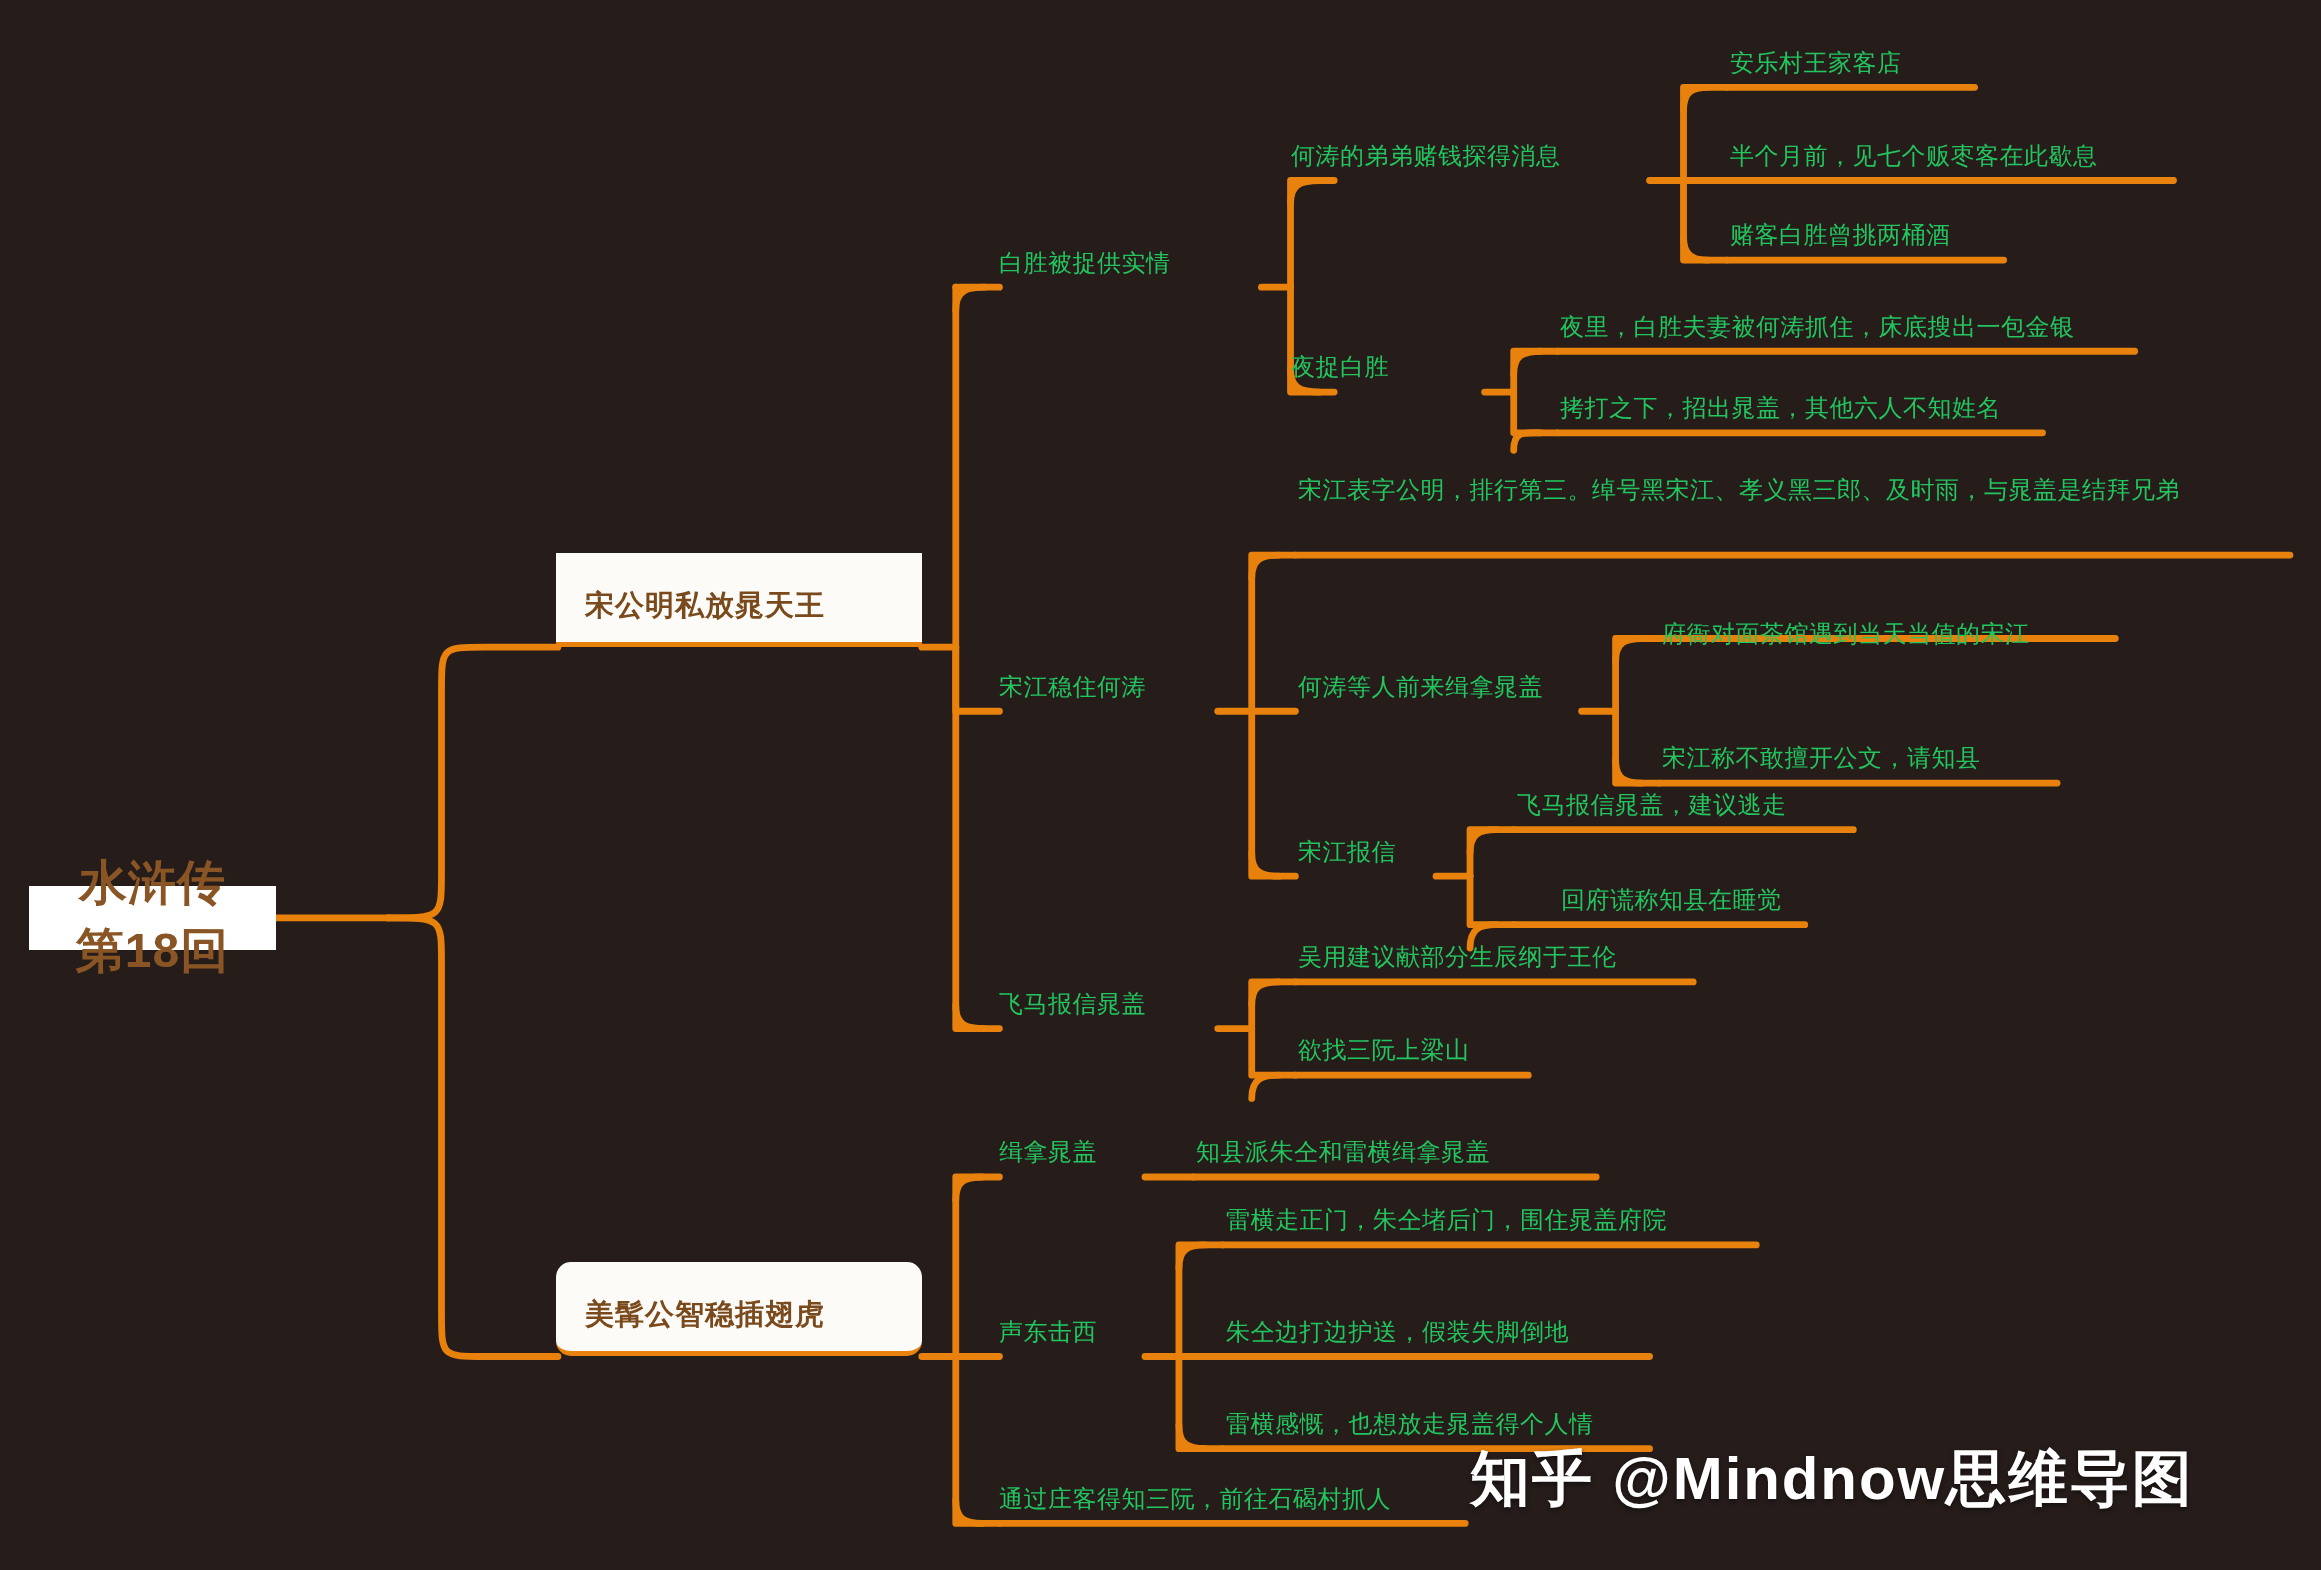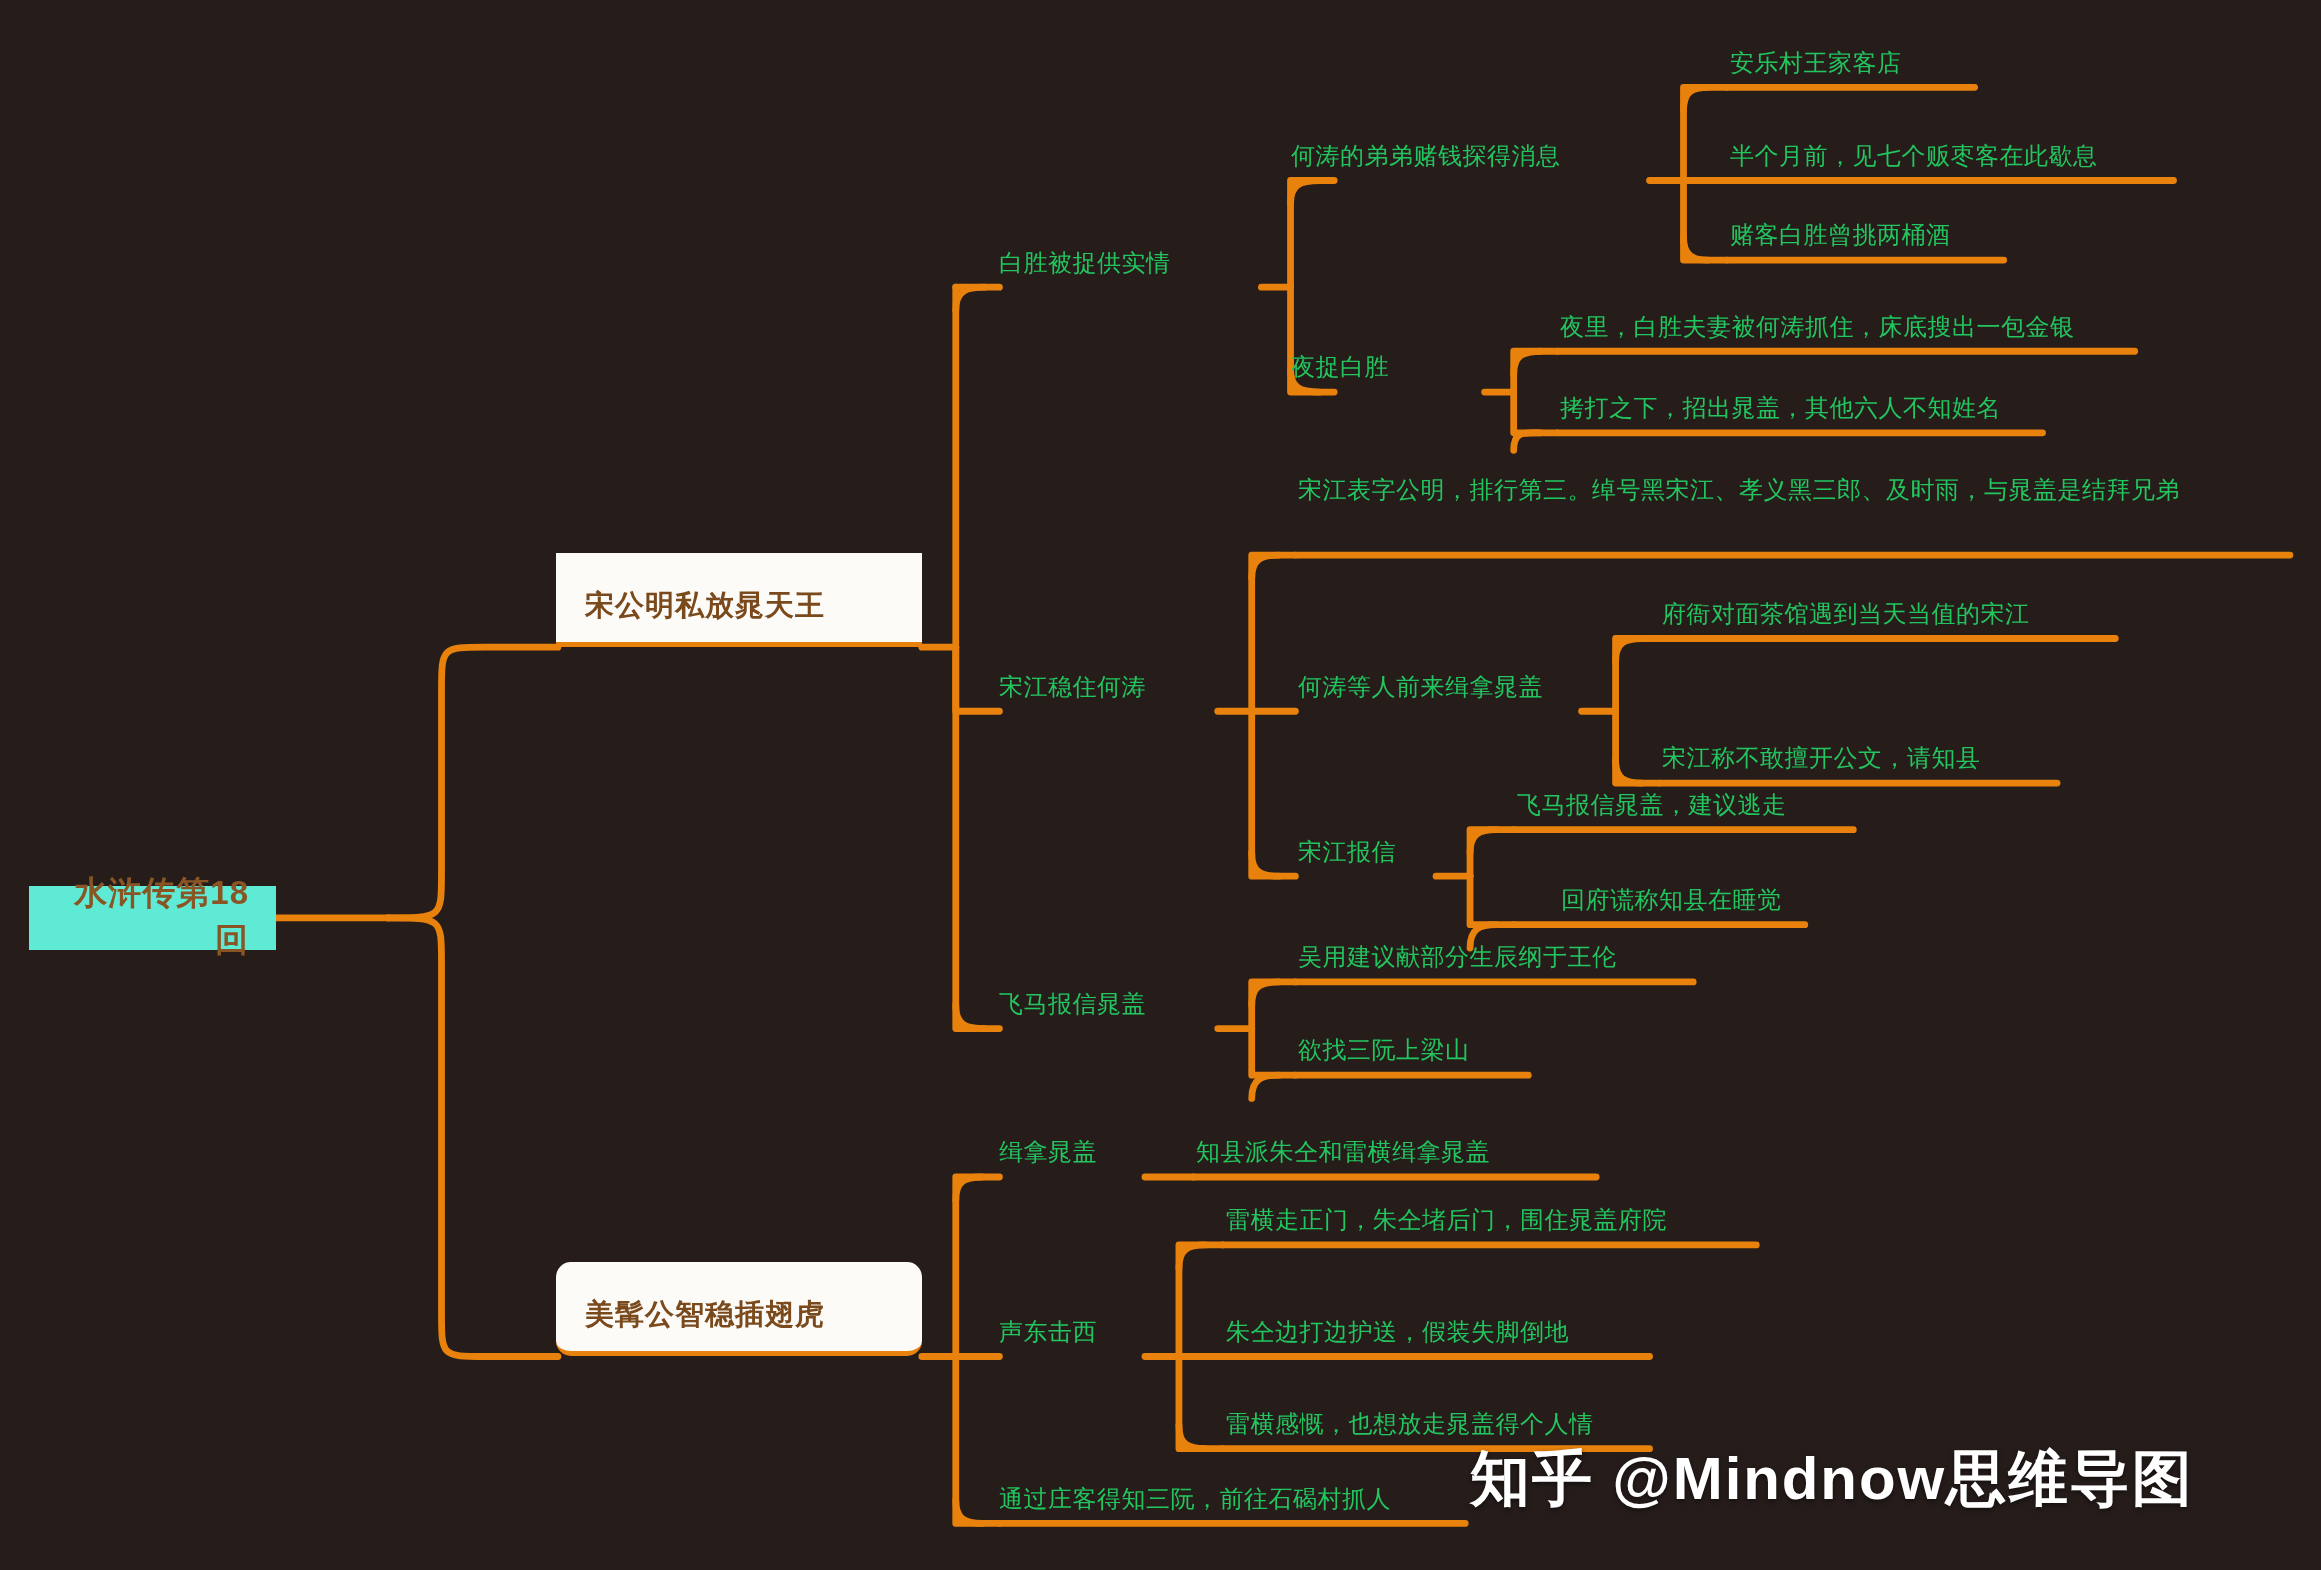--- a/index.html
+++ b/index.html
@@ -24,27 +24,27 @@
     pointer-events: none;
   }
   .node {
     position: absolute;
     white-space: pre-wrap;
     line-height: 1.42;
     box-sizing: border-box;
   }
   
   .root {
-    background: #5eead4;
+    background: #ffffff;
     color: #8a5524;
-    font-size: 33px;
+    font-size: 48px;
     font-weight: bold;
     letter-spacing: 1px;
     padding: 11.6px 27px 13.6px 27px;
-    text-align: right;
+    text-align: center;
   }
   
   .branch {
     background: #fdfbf7;
     color: #7a4a1d;
     font-size: 29px;
     font-weight: bold;
     letter-spacing: 1px;
     padding: 40px 29px 23px 29px;
     border-bottom: 5.8px solid #e8820c;
@@ -204,21 +204,21 @@
   <div class="node topic" style="left:1560px; top:310px; width:621px;">夜里，白胜夫妻被何涛抓住，床底搜出一包金银</div>
 
   <div class="node topic" style="left:1560px; top:391px; width:543px;">拷打之下，招出晁盖，其他六人不知姓名</div>
 
   <div class="node topic" style="left:1298px; top:473px; width:990px;">宋江表字公明，排行第三。绰号黑宋江、孝义黑三郎、及时雨，与晁盖是结拜兄弟</div>
 
   <div class="node topic" style="left:1298px; top:670px; width:291px;">何涛等人前来缉拿晁盖</div>
 
   <div class="node topic" style="left:1298px; top:835px; width:155px;">宋江报信</div>
 
-  <div class="node topic" style="left:1662px; top:597px; width:485px;font-family:Liberation Serif, serif;">府衙对面茶馆遇到当天当值的宋江</div>
+  <div class="node topic" style="left:1662px; top:617px; width:485px;font-family:Liberation Serif, serif;">府衙对面茶馆遇到当天当值的宋江</div>
 
   <div class="node topic" style="left:1662px; top:741px; width:427px;">宋江称不敢擅开公文，请知县</div>
 
   <div class="node topic" style="left:1517px; top:788px; width:369px;">飞马报信晁盖，建议逃走</div>
 
   <div class="node topic" style="left:1517px; top:883px; width:320px;margin-left:44px;">回府谎称知县在睡觉</div>
 
   <div class="node topic" style="left:1298px; top:940px; width:427px;">吴用建议献部分生辰纲于王伦</div>
 
   <div class="node topic" style="left:1298px; top:1033px; width:272px;">欲找三阮上梁山</div>

